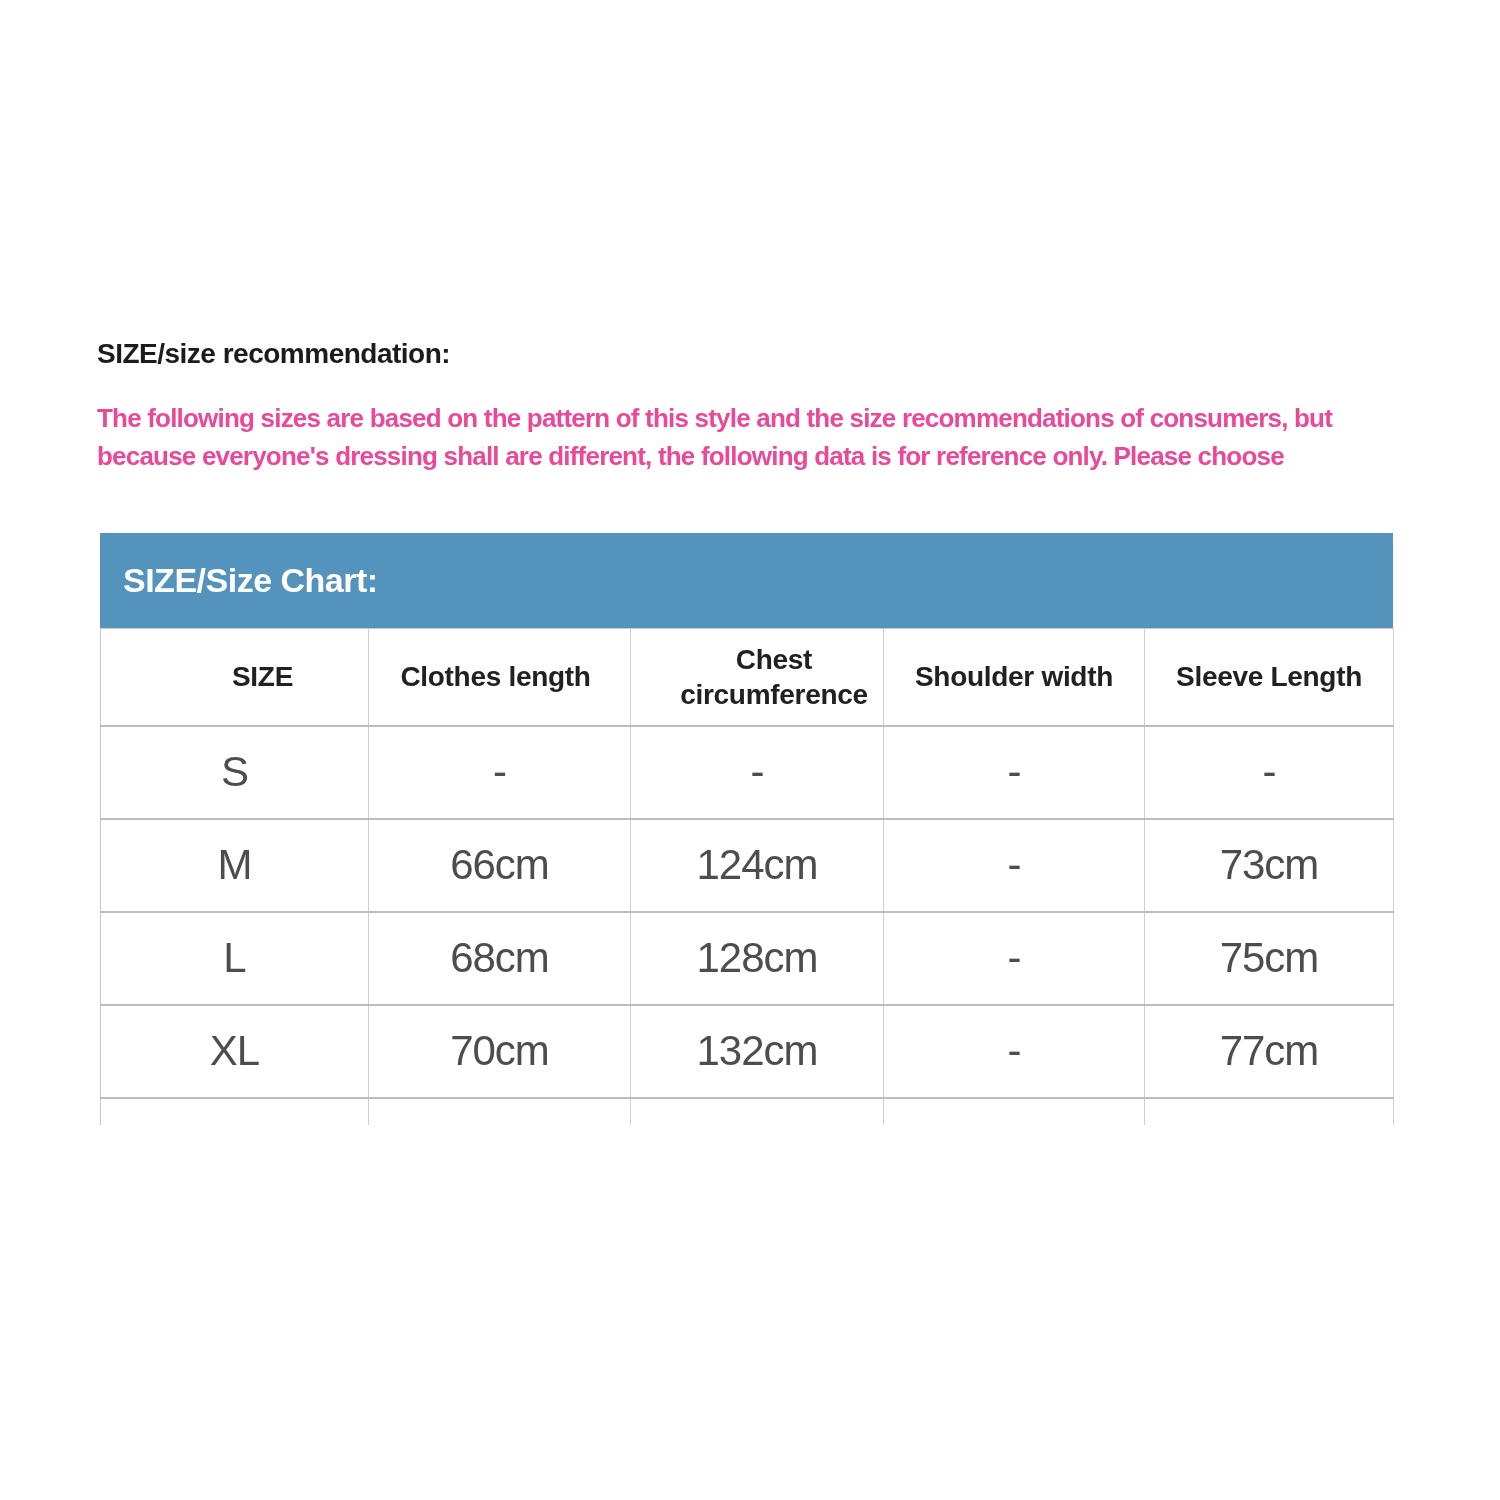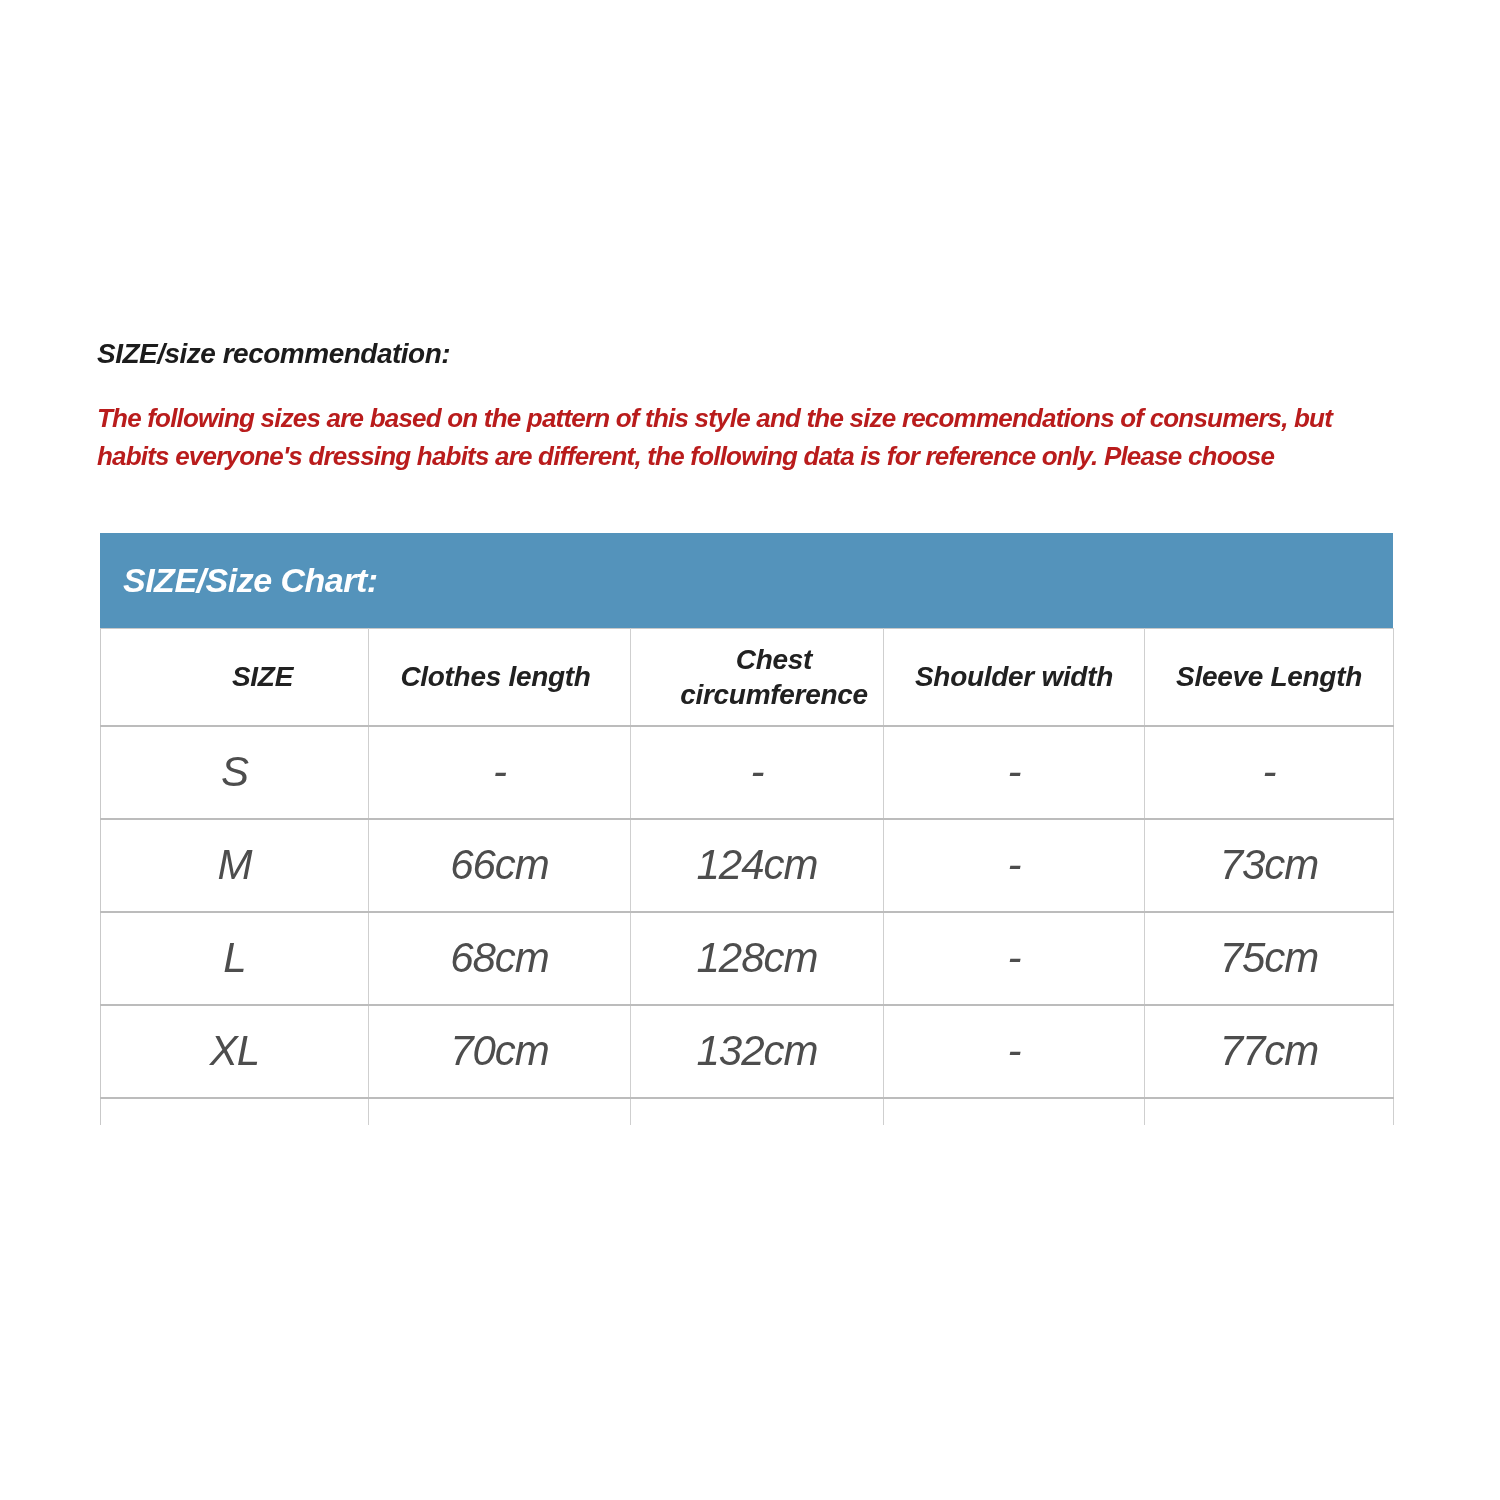--- a/index.html
+++ b/index.html
@@ -5,21 +5,20 @@
   * { margin: 0; padding: 0; box-sizing: border-box; }
   html, body { background: #ffffff; }
   .canvas {
     position: relative;
     width: 1500px;
     height: 1125px;
     background: #ffffff;
     overflow: hidden;
     font-family: "Liberation Sans", sans-serif;
     color: #1c1c1c;
-    font-style: italic;
   }
 
   .reco-heading {
     position: absolute;
     left: 97px;
     top: 338px;
     font-size: 28px;
     font-weight: bold;
     letter-spacing: -0.5px;
     color: #1c1c1c;
@@ -27,21 +26,21 @@
   }
 
   .reco-text {
     position: absolute;
     left: 97px;
     top: 399px;
     font-size: 26px;
     font-weight: bold;
     letter-spacing: -0.8px;
     line-height: 38px;
-    color: #b91c1c;
+    color: #ec4899;
   }
   .reco-line { white-space: nowrap; }
 
   .chart-titlebar {
     position: absolute;
     left: 100px;
     top: 533px;
     width: 1293px;
     height: 95px;
     background: #5493BB; 
@@ -96,21 +95,21 @@
 </style>
 </head>
 <body>
 
 <div class="canvas">
 
   <h1 class="reco-heading">SIZE/size recommendation:</h1>
 
   <div class="reco-text">
     <div class="reco-line">The following sizes are based on the pattern of this style and the size recommendations of consumers, but</div>
-    <div class="reco-line">habits everyone's dressing habits are different, the following data is for reference only. Please choose</div>
+    <div class="reco-line">because everyone's dressing shall are different, the following data is for reference only. Please choose</div>
   </div>
 
   <div class="chart-titlebar" data-bg="size_chart.accent_color" style="background: rgb(84, 147, 187);">
     <span class="chart-title">SIZE/Size Chart:</span>
   </div>
 
   <table class="size-table">
     <colgroup>
       <col style="width:268px">
       <col style="width:262px">

